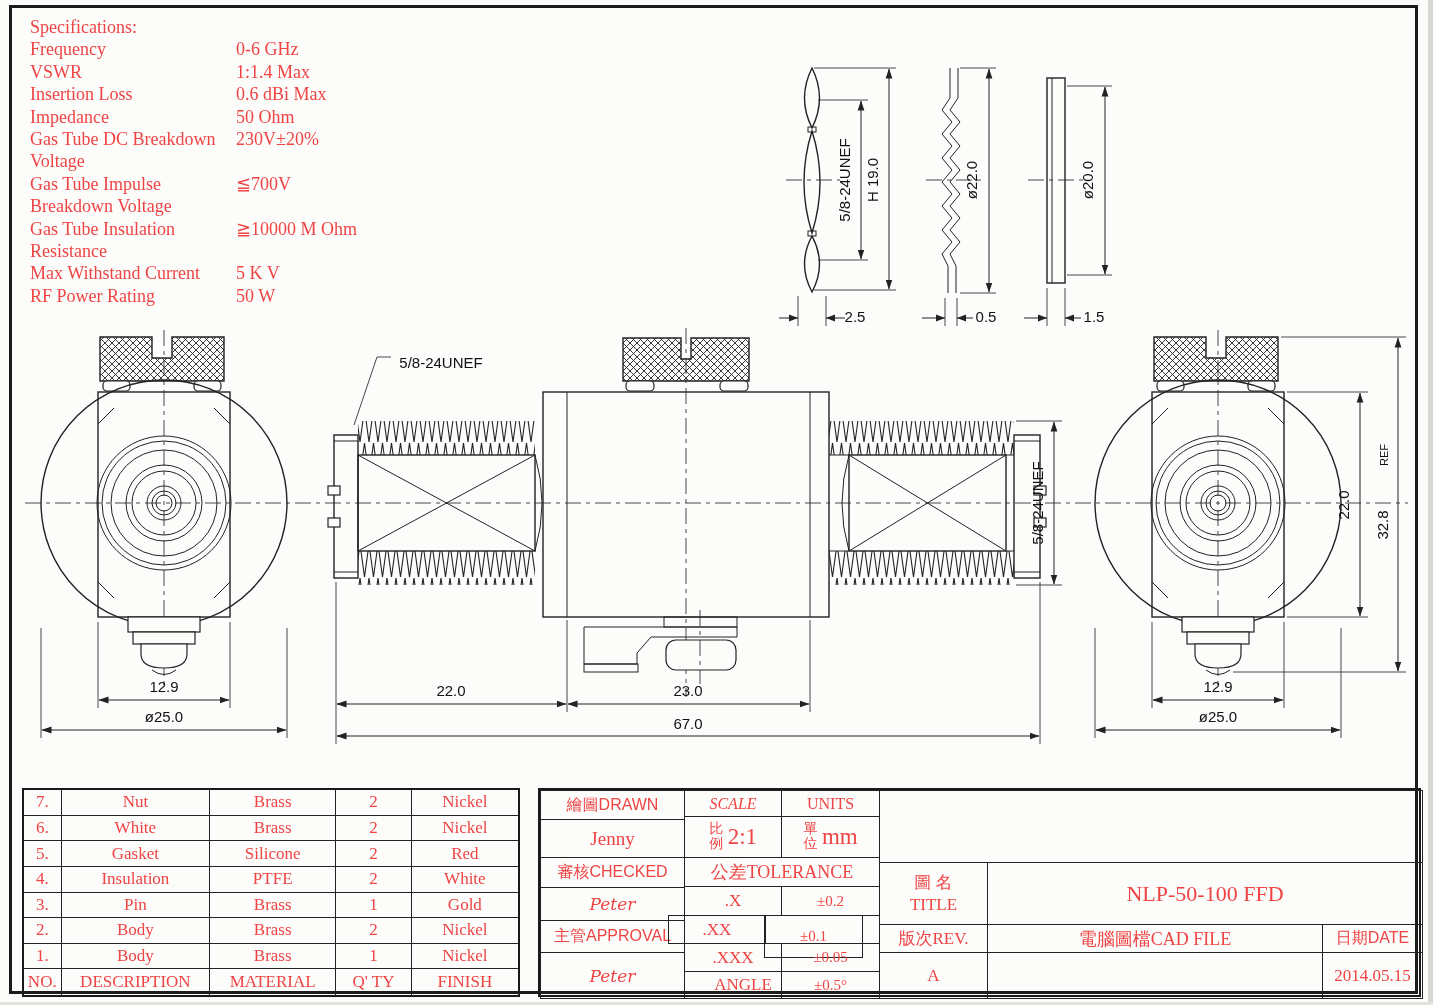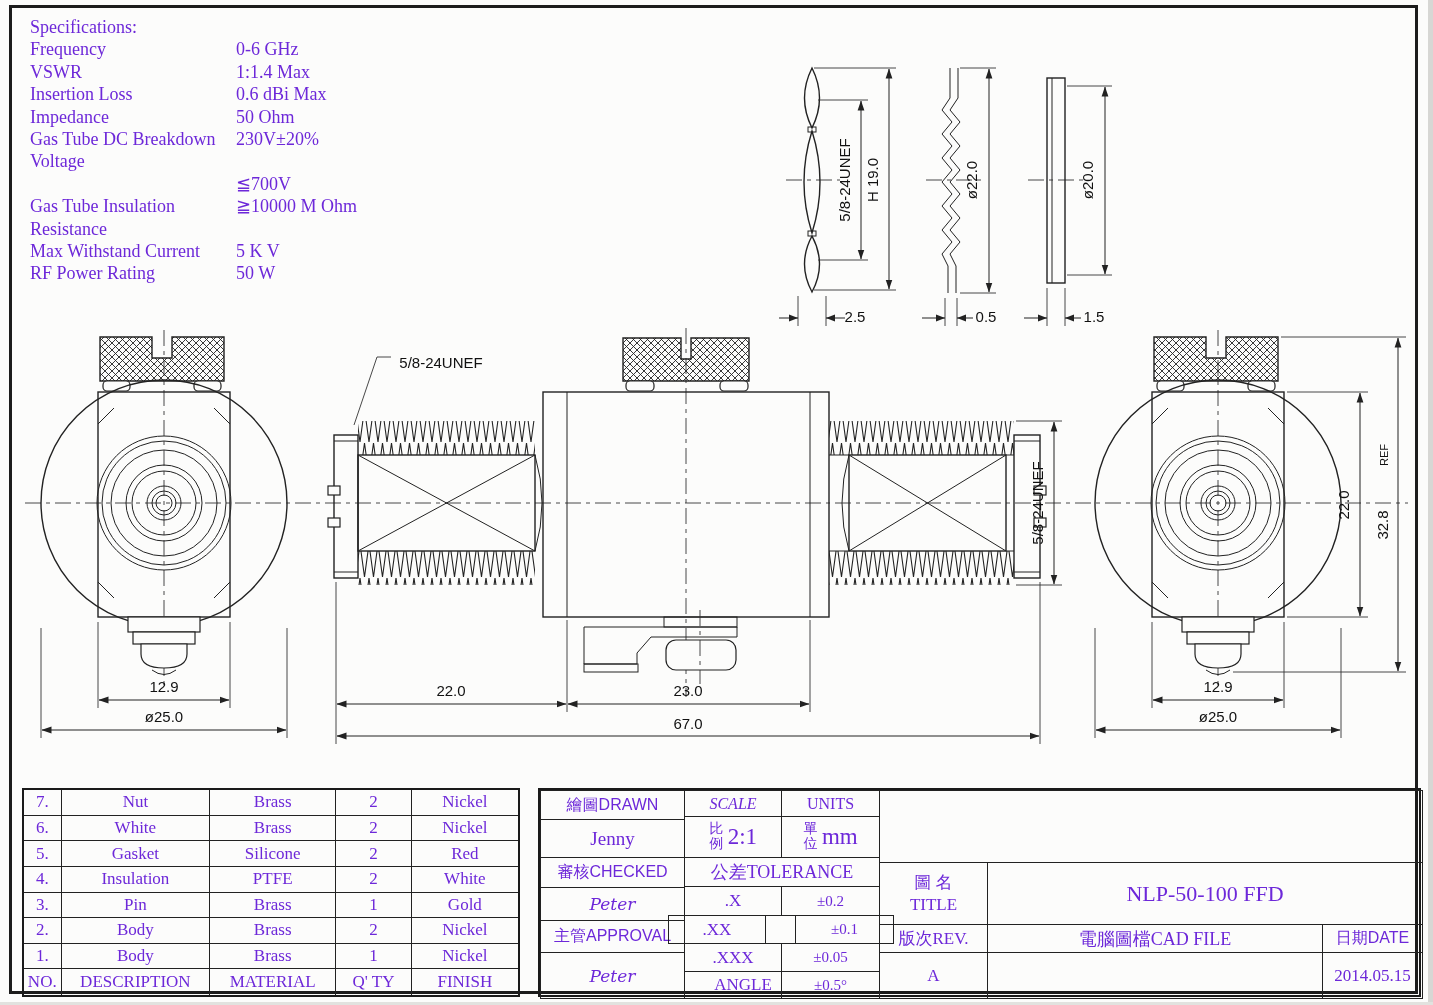--- a/index.html
+++ b/index.html
@@ -1,17 +1,17 @@
 <!DOCTYPE html>
 <html><head>
 <meta charset="utf-8">
 <style>
   html,body{margin:0;padding:0;background:#e8e8e6;}
   #page{position:relative;width:1433px;height:1005px;background:#fcfcfb;overflow:hidden;
-        font-family:"Liberation Serif",serif;color:#6d28d9;}
+        font-family:"Liberation Serif",serif;color:#ef4444;}
   #frame{position:absolute;left:9px;top:5px;width:1409px;height:989px;
          border:3px solid #1c1c1c;box-sizing:border-box;}
   .scan-right{position:absolute;right:0;top:0;width:5px;height:100%;background:#d7d7d4;}
   .scan-bottom{position:absolute;left:0;bottom:0;width:100%;height:3px;background:#e2e2df;}
 
   
   #specs{position:absolute;left:30px;top:16px;width:420px;font-size:18px;line-height:22.4px;}
   #specs .grid{display:grid;grid-template-columns:204px 1fr;column-gap:2px;}
   #specs .lab{grid-column:1;}
   #specs .val{grid-column:2;align-self:start;}
@@ -65,20 +65,21 @@
       <div class="lab">Frequency</div>
       <div class="val">0-6 GHz</div>
       <div class="lab">VSWR</div>
       <div class="val">1:1.4 Max</div>
       <div class="lab">Insertion Loss</div>
       <div class="val">0.6 dBi Max</div>
       <div class="lab">Impedance</div>
       <div class="val">50 Ohm</div>
       <div class="lab">Gas Tube DC Breakdown Voltage</div>
       <div class="val">230V±20%</div>
+      <div class="lab">Gas Tube Impulse Breakdown Voltage</div>
       <div class="val">≦700V</div>
       <div class="lab">Gas Tube Insulation Resistance</div>
       <div class="val">≧10000 M Ohm</div>
       <div class="lab">Max Withstand Current</div>
       <div class="val">5 K V</div>
       <div class="lab">RF Power Rating</div>
       <div class="val">50 W</div>
     </div>
   </div>
 
@@ -344,21 +345,21 @@
       <span class="big">2:1</span>
     </div>
     <div class="cell" style="left:241px;top:26px;width:99px;height:42px;">
       <span class="cjk-v">單位</span>
       <span class="big">mm</span>
     </div>
     <div class="cell" style="left:144px;top:67px;width:196px;height:30px;font-size:18px;">公差TOLERANCE</div>
     <div class="cell" style="left:144px;top:96px;width:98px;height:30px;">.X</div>
     <div class="cell" style="left:241px;top:96px;width:99px;height:30px;font-size:15px;">±0.2</div>
     <div class="cell" style="left:128px;top:125px;width:98px;height:29px;">.XX</div>
-    <div class="cell" style="left:255px;top:125px;width:99px;height:29px;font-size:15px;">±0.1</div>
+    <div class="cell" style="left:224px;top:125px;width:99px;height:43px;font-size:15px;">±0.1</div>
     <div class="cell" style="left:144px;top:153px;width:98px;height:29px;">.XXX</div>
     <div class="cell" style="left:241px;top:153px;width:99px;height:29px;font-size:15px;">±0.05</div>
     <div class="cell" style="left:144px;top:181px;width:98px;height:28px;padding-left:20px;">ANGLE</div>
     <div class="cell" style="left:241px;top:181px;width:99px;height:28px;font-size:15px;">±0.5°</div>
 
     <div class="cell" style="left:339px;top:0;width:544px;height:73px;"></div>
     <div class="cell" style="left:339px;top:72px;width:109px;height:63px;">
       <span class="twoline">
           <span>圖  名</span>
           <span>TITLE</span>

